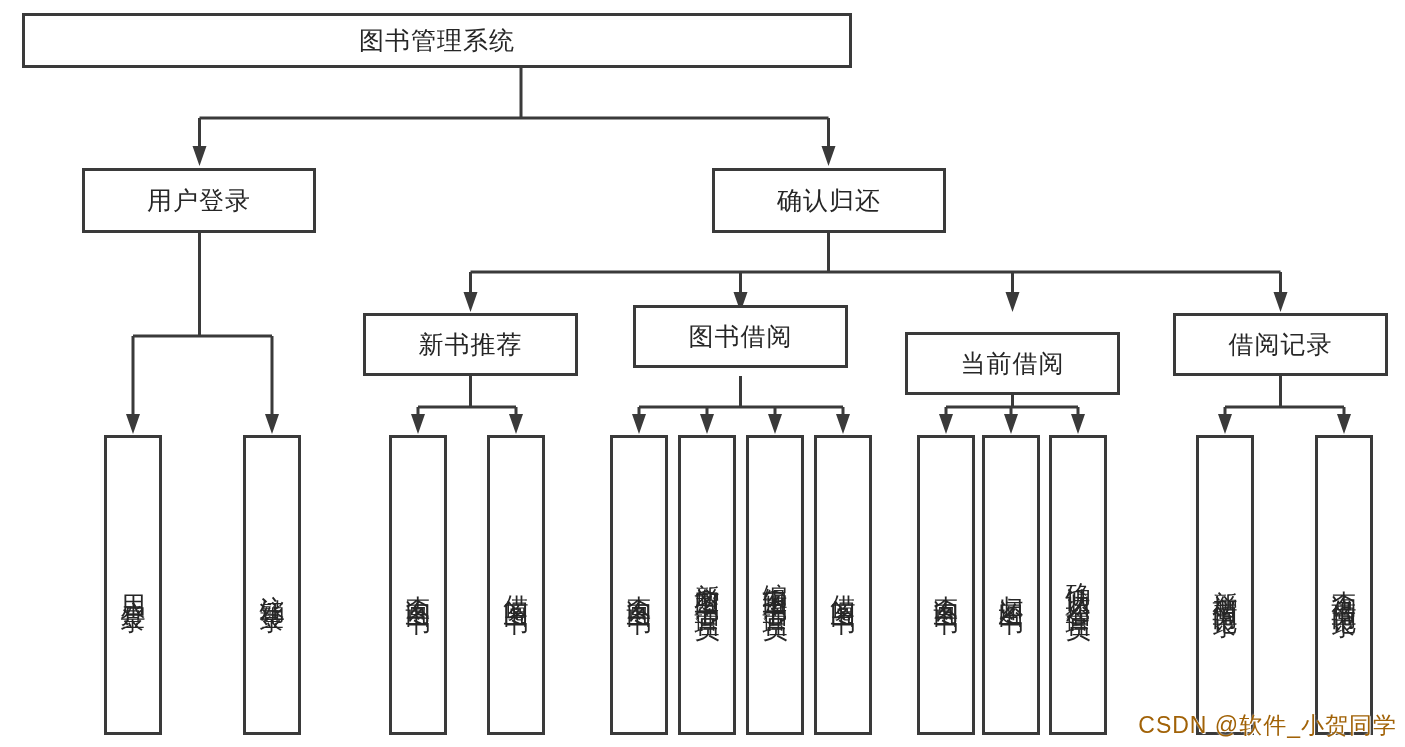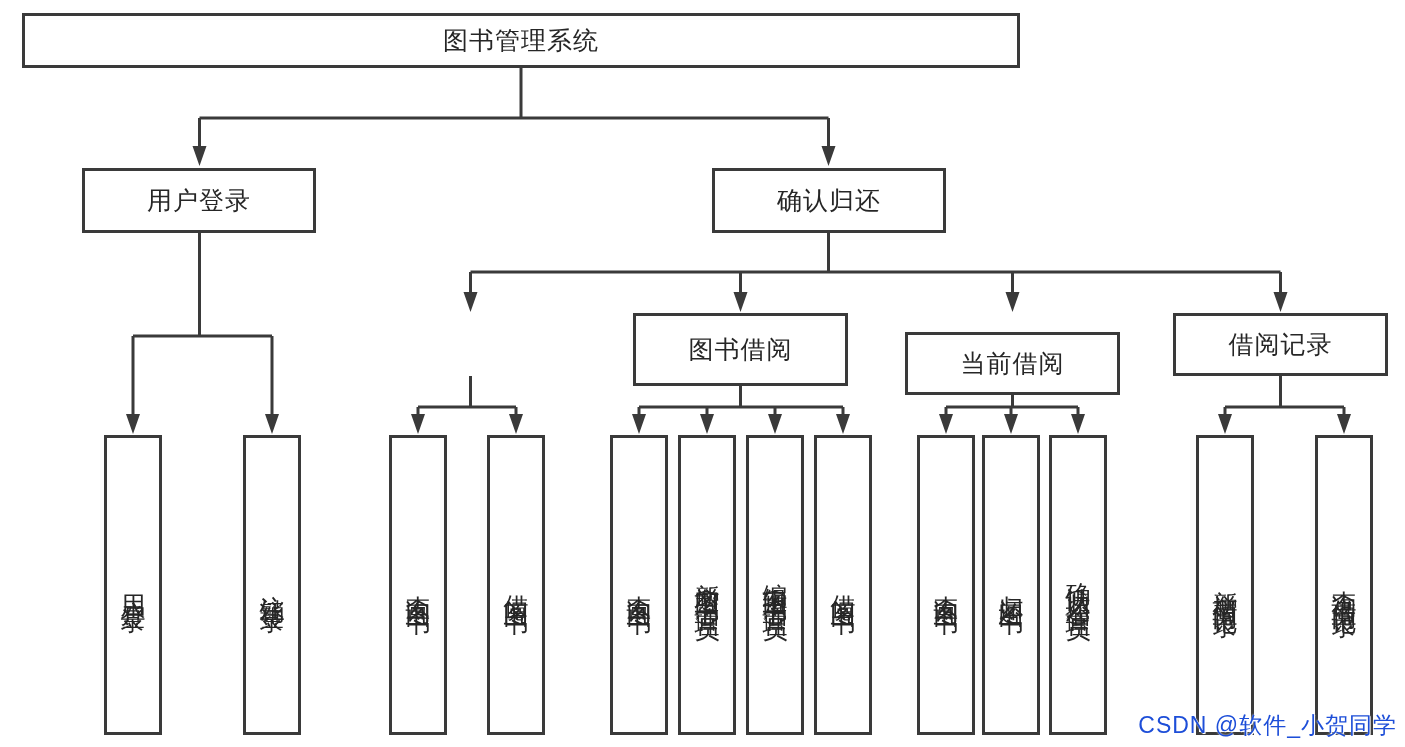--- a/index.html
+++ b/index.html
@@ -30,21 +30,21 @@
     font-size:25px;
     letter-spacing:5px;
     line-height:1;
     white-space:nowrap;
   }
   .watermark{
     position:absolute;
     right:8px;
     bottom:6px;
     font-size:23px;
-    color:#1d4ed8;
+    color:#a16207;
     text-shadow:0 0 2px #ffffff,1px 1px 0 #ffffff;
     letter-spacing:1px;
     pointer-events:none;
   }
 </style>
 </head>
 <body>
 
 <div id="canvas">
 
@@ -81,32 +81,35 @@
       M700 414 L714 414 L707 434 Z
       M768 414 L782 414 L775 434 Z
       M836 414 L850 414 L843 434 Z
       M939 414 L953 414 L946 434 Z
       M1004 414 L1018 414 L1011 434 Z
       M1071 414 L1085 414 L1078 434 Z
       M1218 414 L1232 414 L1225 434 Z
       M1337 414 L1351 414 L1344 434 Z"></path>
   </svg>
 
-  <div class="box root-box" style="left:22px;top:13px;width:998px;height:55px;">
+  <div class="box root-box" style="left:22px;top:13px;width:830px;height:55px;">
     <span>图书管理系统</span>
   </div>
 
   <div class="box h-box" style="left:82px;top:168px;width:234px;height:65px;">
     <span>用户登录</span>
   </div>
   <div class="box h-box" style="left:712px;top:168px;width:234px;height:65px;">
     <span>确认归还</span>
   </div>
 
-  <div class="box h-box" style="left:633px;top:313px;width:215px;height:73px;">
+  <div class="box h-box" style="left:363px;top:313px;width:215px;height:63px;">
+    <span>新书推荐</span>
+  </div>
+  <div class="box h-box" style="left:633px;top:305px;width:215px;height:63px;">
     <span>图书借阅</span>
   </div>
   <div class="box h-box" style="left:905px;top:313px;width:215px;height:63px;margin-top:19px;">
     <span>当前借阅</span>
   </div>
   <div class="box h-box" style="left:1173px;top:313px;width:215px;height:63px;">
     <span>借阅记录</span>
   </div>
 
   <div class="box v-box" style="left:104px;">

